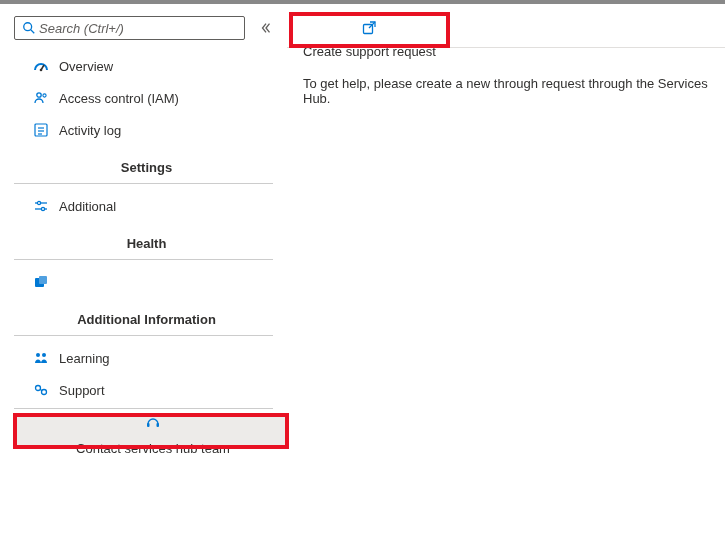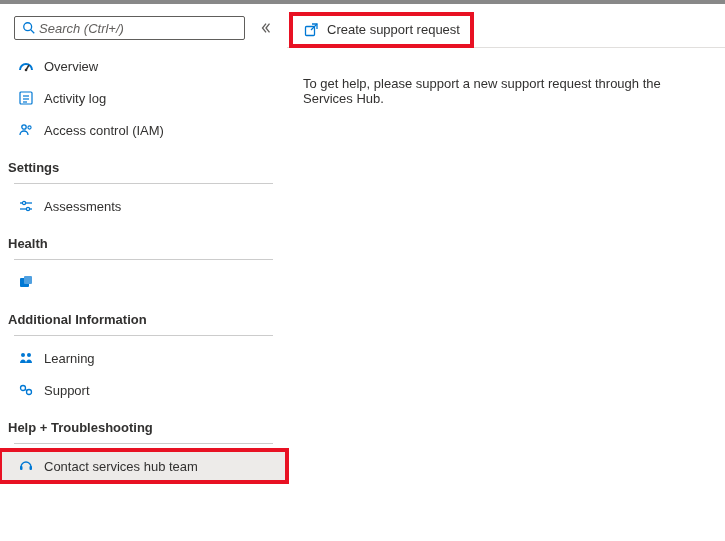--- a/index.html
+++ b/index.html
@@ -54,45 +54,48 @@
     cursor: pointer;
     font-size: 13px;
   }
   .nav-item {
     display: flex;
     align-items: center;
     height: 32px;
     padding: 0 14px 0 18px;
     cursor: pointer;
     gap: 10px;
+    margin-left: 15px;
   }
   .nav-item.selected { background: #edebe9; }
   .nav-icon {
     width: 16px;
     height: 16px;
     display: inline-flex;
     align-items: center;
     justify-content: center;
     flex-shrink: 0;
   }
   .nav-label { color: #323130; }
   .section-title {
     font-weight: 600;
-    padding: 14px 14px 6px 8px;
+    padding: 14px 14px 6px 20px;
     color: #323130;
     font-size: 13px;
+    text-align: center;
   }
   .section-rule {
     border: none;
     border-top: 1px solid #ccc;
     margin: 2px 14px 6px 14px;
   }
   .highlight-red {
     outline: 4px solid #e81123;
     outline-offset: -2px;
+    flex-direction: column;
   }
   .main {
     flex: 1;
     padding: 8px 0 0 0;
   }
   .toolbar {
     display: flex;
     align-items: center;
     height: 36px;
     padding: 0 6px 0 6px;
@@ -147,53 +150,53 @@
             <line x1="8" y1="12" x2="11" y2="7" stroke="#323130" stroke-width="1.5"></line>
             <circle cx="8" cy="12" r="1.3" fill="#323130"></circle>
           </svg>
       </span>
       <span class="nav-label">Overview</span>
     </div>
 
     <div class="nav-item">
       <span class="nav-icon">
         <svg width="16" height="16" viewBox="0 0 16 16">
+            <circle cx="6" cy="5" r="2.2" fill="none" stroke="#0078d4" stroke-width="1.3"></circle>
+            <path d="M2 13c0-2.5 2-4 4-4s4 1.5 4 4" fill="none" stroke="#0078d4" stroke-width="1.3"></path>
+            <circle cx="11.5" cy="5.5" r="1.6" fill="none" stroke="#0078d4" stroke-width="1.1"></circle>
+          </svg>
+      </span>
+      <span class="nav-label">Access control (IAM)</span>
+    </div>
+
+    <div class="nav-item">
+      <span class="nav-icon">
+        <svg width="16" height="16" viewBox="0 0 16 16">
             <rect x="2" y="2" width="12" height="12" rx="1" fill="none" stroke="#0078d4" stroke-width="1.2"></rect>
             <line x1="5" y1="6" x2="11" y2="6" stroke="#0078d4" stroke-width="1.2"></line>
             <line x1="5" y1="9" x2="11" y2="9" stroke="#0078d4" stroke-width="1.2"></line>
             <line x1="5" y1="12" x2="9" y2="12" stroke="#0078d4" stroke-width="1.2"></line>
           </svg>
       </span>
       <span class="nav-label">Activity log</span>
     </div>
 
-    <div class="nav-item">
-      <span class="nav-icon">
-        <svg width="16" height="16" viewBox="0 0 16 16">
-            <circle cx="6" cy="5" r="2.2" fill="none" stroke="#0078d4" stroke-width="1.3"></circle>
-            <path d="M2 13c0-2.5 2-4 4-4s4 1.5 4 4" fill="none" stroke="#0078d4" stroke-width="1.3"></path>
-            <circle cx="11.5" cy="5.5" r="1.6" fill="none" stroke="#0078d4" stroke-width="1.1"></circle>
-          </svg>
-      </span>
-      <span class="nav-label">Access control (IAM)</span>
-    </div>
-
 
     <div class="section-title">Settings</div>
     <hr class="section-rule">
     <div class="nav-item">
       <span class="nav-icon">
         <svg width="16" height="16" viewBox="0 0 16 16">
             <line x1="2" y1="5" x2="14" y2="5" stroke="#0078d4" stroke-width="1.3"></line>
             <circle cx="6" cy="5" r="1.6" fill="#fff" stroke="#0078d4" stroke-width="1.3"></circle>
             <line x1="2" y1="11" x2="14" y2="11" stroke="#0078d4" stroke-width="1.3"></line>
             <circle cx="10" cy="11" r="1.6" fill="#fff" stroke="#0078d4" stroke-width="1.3"></circle>
           </svg>
       </span>
-      <span class="nav-label">Assessments</span>
+      <span class="nav-label">Additional</span>
     </div>
 
     <div class="section-title">Health</div>
     <hr class="section-rule">
     <div class="nav-item">
       <span class="nav-icon">
         <svg width="16" height="16" viewBox="0 0 16 16">
             <rect x="2" y="4" width="9" height="9" rx="1" fill="#0078d4"></rect>
             <rect x="6" y="2" width="8" height="8" rx="1" fill="#50a0e0"></rect>
           </svg>
@@ -217,21 +220,20 @@
       <span class="nav-icon">
         <svg width="16" height="16" viewBox="0 0 16 16">
             <circle cx="5" cy="6" r="2.5" fill="none" stroke="#0078d4" stroke-width="1.3"></circle>
             <circle cx="11" cy="10" r="2.5" fill="none" stroke="#0078d4" stroke-width="1.3"></circle>
             <line x1="7" y1="7.5" x2="9" y2="8.5" stroke="#0078d4" stroke-width="1.3"></line>
           </svg>
       </span>
       <span class="nav-label">Support</span>
     </div>
 
-    <div class="section-title">Help + Troubleshooting</div>
     <hr class="section-rule">
     <div class="nav-item selected highlight-red">
       <span class="nav-icon">
         <svg width="16" height="16" viewBox="0 0 16 16">
             <path d="M3 9 a5 5 0 0 1 10 0" fill="none" stroke="#0078d4" stroke-width="1.3"></path>
             <rect x="2" y="8" width="2.5" height="4" rx="1" fill="#0078d4"></rect>
             <rect x="11.5" y="8" width="2.5" height="4" rx="1" fill="#0078d4"></rect>
           </svg>
       </span>
       <span class="nav-label">Contact services hub team</span>
@@ -246,15 +248,15 @@
           <svg width="16" height="16" viewBox="0 0 16 16">
               <rect x="2.5" y="4.5" width="9" height="9" rx="1" fill="none" stroke="#0078d4" stroke-width="1.3"></rect>
               <path d="M9 2 L14 2 L14 7" fill="none" stroke="#0078d4" stroke-width="1.3"></path>
               <line x1="14" y1="2" x2="8" y2="8" stroke="#0078d4" stroke-width="1.3"></line>
             </svg>
         </span>
         <span>Create support request</span>
       </div>
     </div>
 
-    <div class="desc">To get help, please support a new support request through the Services Hub.</div>
+    <div class="desc">To get help, please create a new through request through the Services Hub.</div>
   </main>
 </div>
 
 </body></html>

